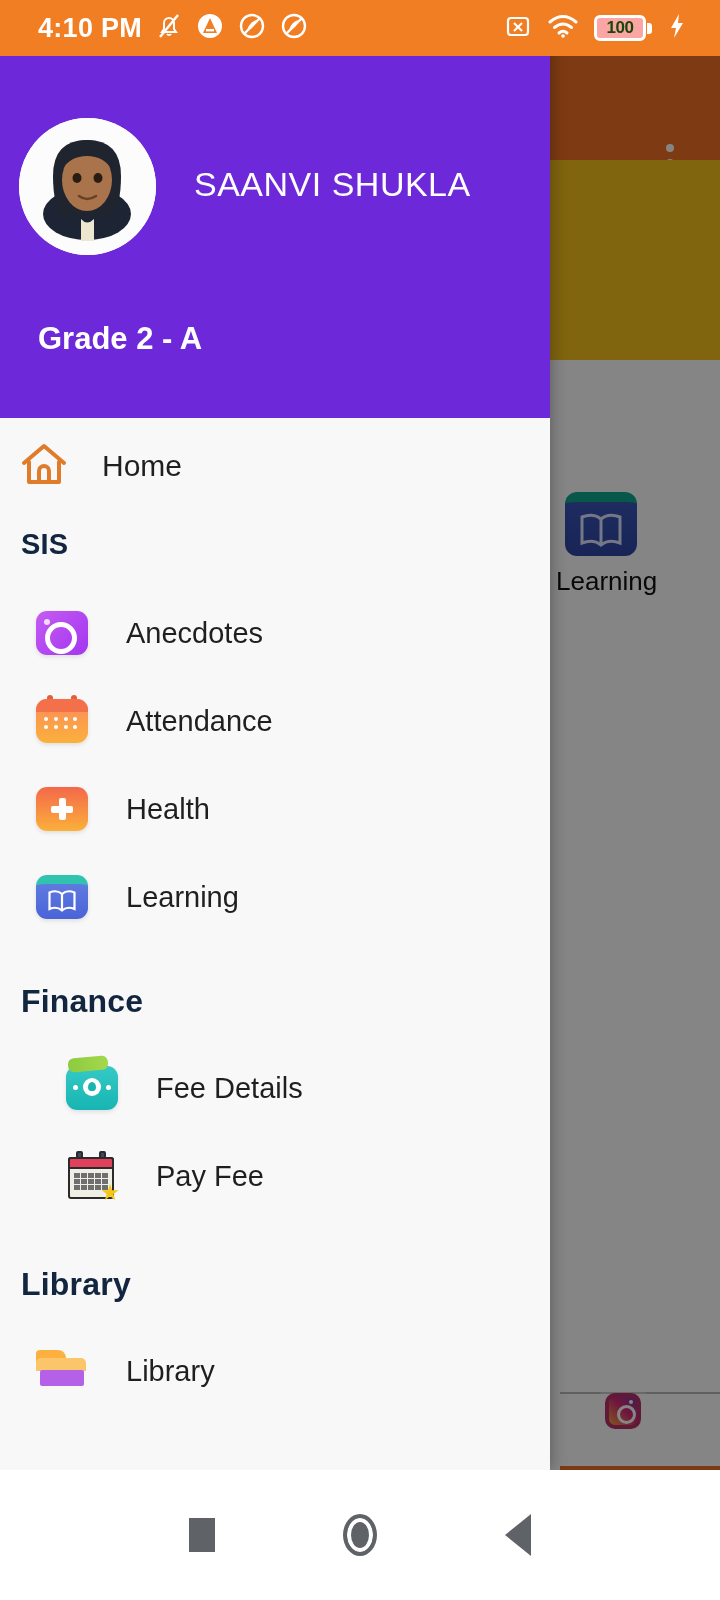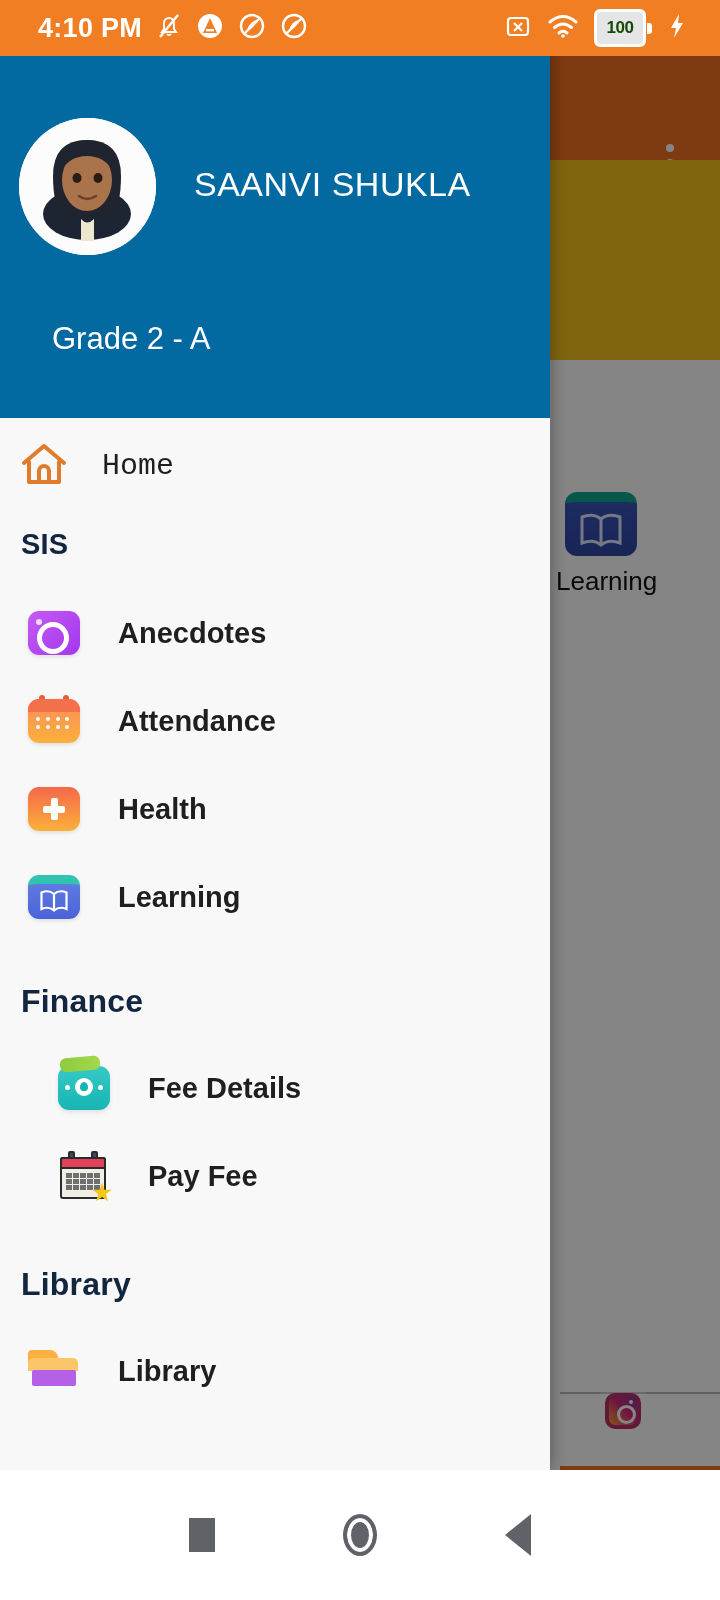--- a/index.html
+++ b/index.html
@@ -42,47 +42,47 @@
 
   
   #scrim { position: absolute; left: 0; right: 0; top: 0; bottom: 130px; background: rgba(0,0,0,.48); }
 
   
   #drawer {
     position: absolute; left: 0; top: 0; width: 550px; bottom: 130px;
     background: #f8f8f8; overflow: hidden;
     box-shadow: 2px 0 14px rgba(0,0,0,.28);
   }
-  .drawer-header { height: 418px; background: #0369a1; position: relative; }
+  .drawer-header { height: 418px; background: #6d28d9; position: relative; }
   .avatar {
     position: absolute; left: 19px; top: 118px; width: 137px; height: 137px;
     border-radius: 50%; overflow: hidden; background: #fdfdfd;
   }
   .avatar svg { display:block; }
   .stu-name {
     position: absolute; left: 194px; top: 165px; font-size: 34px; color: #fff;
     letter-spacing: .5px; white-space: nowrap;
   }
   .stu-id { position: absolute; left: 38px; top: 276px; font-size: 31px; color: #fff; }
-  .stu-grade { position: absolute; left: 52px; top: 321px; font-size: 31px; color: #fff; }
+  .stu-grade { position: absolute; left: 38px; top: 321px; font-size: 31px; color: #fff; font-weight: bold; }
 
   .drawer-body { position: absolute; left:0; right:0; top:418px; bottom:0; overflow:hidden; }
 
   .nav-home { display: flex; align-items: center; height: 96px; padding-left: 18px; }
-  .nav-home .label { margin-left: 32px; font-size: 30px; color: #1f1f1f; font-family: Liberation Mono, monospace; }
+  .nav-home .label { margin-left: 32px; font-size: 30px; color: #1f1f1f; }
 
   .section-title {
     font-size: 29px; font-weight: bold; color: #12263f;
     padding-left: 21px; letter-spacing: .2px;
   }
   .section-title.sis { margin-top: 14px; }
   .section-title.finance { font-size: 32px; margin-top: 42px; }
   .section-title.library { font-size: 32px; margin-top: 46px; }
 
-  .nav-item { display: flex; align-items: center; height: 88px; padding-left: 28px; font-weight: bold; }
+  .nav-item { display: flex; align-items: center; height: 88px; padding-left: 36px; }
   .nav-item .label { margin-left: 38px; font-size: 29px; color: #1f1f1f; white-space: nowrap; }
   .group-sis { margin-top: 28px; }
   .group-finance { margin-top: 24px; margin-left: 30px; }
   .group-library { margin-top: 24px; }
 
   .icon-box { width: 52px; height: 44px; border-radius: 11px; position: relative; flex: 0 0 auto; box-shadow: 0 2px 4px rgba(0,0,0,.10); }
 
   
   .ic-anecdotes { background: linear-gradient(135deg,#c45cf2 0%,#a435f0 100%); }
   .ic-anecdotes::before { content:""; position:absolute; right:11px; top:11px; width:22px; height:22px; border-radius:50%; border:5px solid #fff; }
@@ -146,21 +146,21 @@
   .nav-home-btn { width: 34px; height: 42px; border-radius:50%; border:4px solid #5f6368; background:#5f6368; box-shadow: inset 0 0 0 4px #ffffff; }
   .nav-back { width: 0; height: 0; border-top: 21px solid transparent; border-bottom: 21px solid transparent; border-right: 26px solid #5f6368; }
 
   
   #statusbar { position: absolute; left:0; right:0; top:0; height:56px; background:#f27e24; z-index: 30; display:flex; align-items:center; }
   .sb-left { display:flex; align-items:center; gap:14px; padding-left:38px; }
   .sb-time { font-size: 27px; font-weight: bold; color:#fff; letter-spacing:.3px; }
   .sb-right { margin-left:auto; display:flex; align-items:center; gap:16px; padding-right:34px; }
   .sb-ico { display:block; }
   .batt { display:flex; align-items:center; }
-  .batt-shell { width:52px; height:38px; border:3px solid #fff; border-radius:6px; display:flex; align-items:center; justify-content:center; position:relative; background:#e5e5e5; }
+  .batt-shell { width:52px; height:26px; border:3px solid #fff; border-radius:6px; display:flex; align-items:center; justify-content:center; position:relative; background:#fca5a5; }
   .batt-shell span { font-size:17px; font-weight:bold; color:#17480a; letter-spacing:-.5px; }
   .batt-cap { width:5px; height:11px; background:#fff; border-radius:0 3px 3px 0; margin-left:1px; }
 </style>
 </head>
 <body>
 
 <div id="screen">
 
   <div id="bg-app">
     <div class="bg-appbar">

